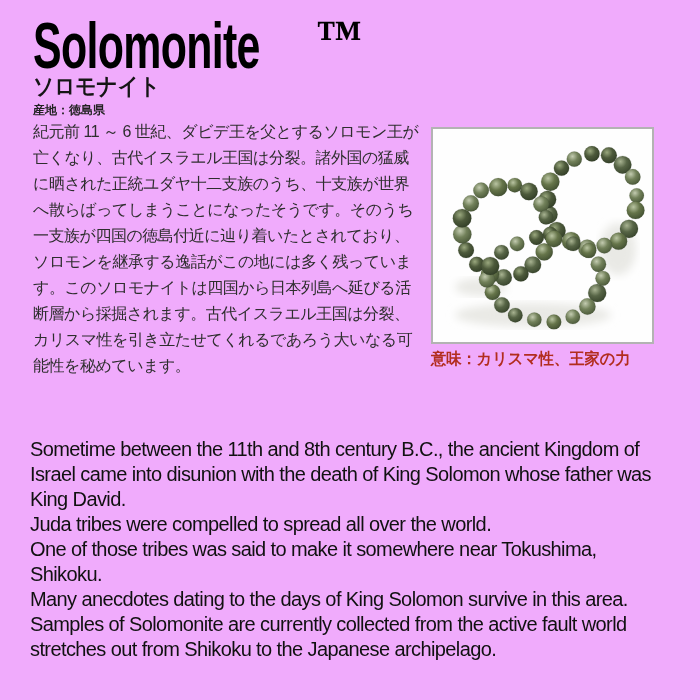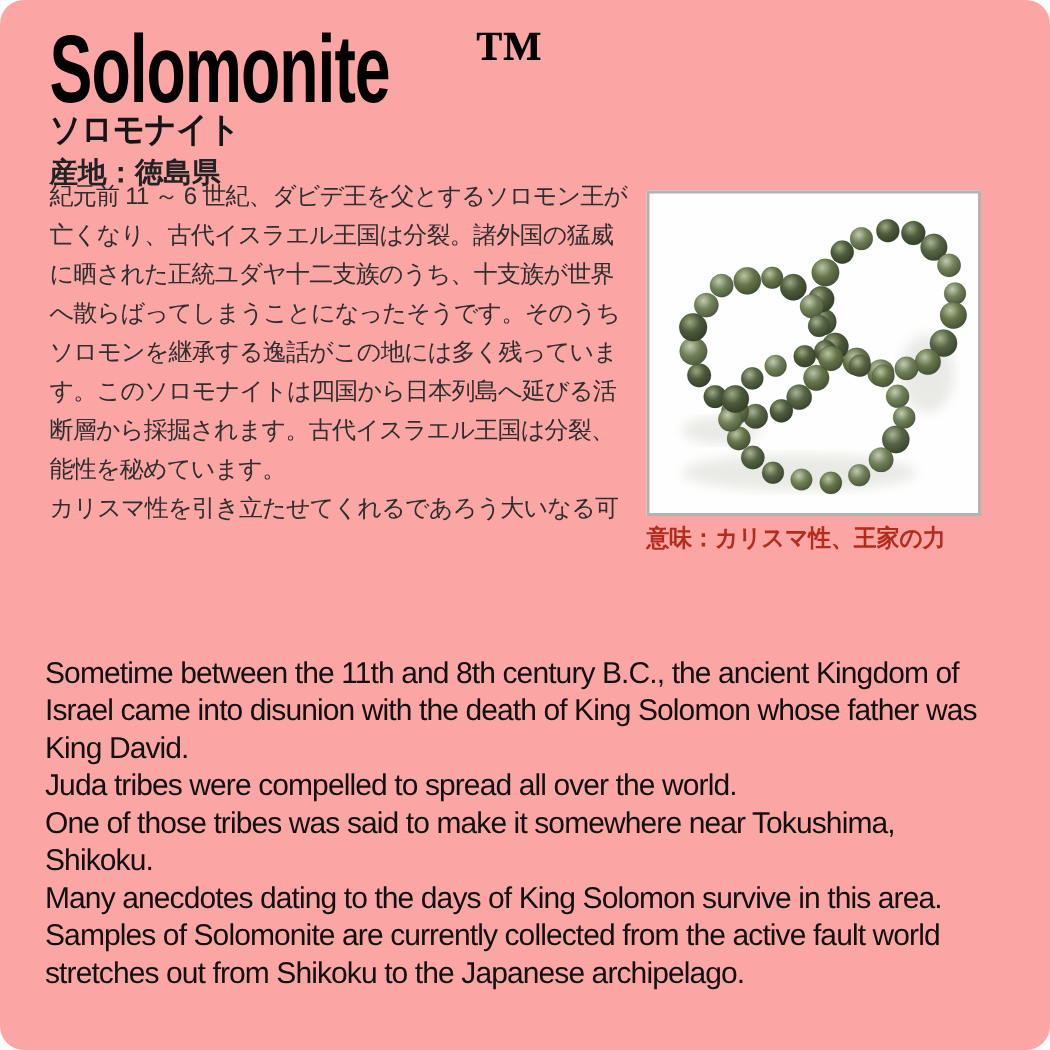--- a/index.html
+++ b/index.html
@@ -1,35 +1,35 @@
 <!DOCTYPE html>
 <html><head>
 <meta charset="utf-8">
 <style>
   html,body{margin:0;padding:0;background:#ffffff;}
   .page{
-    position:relative;width:700px;height:700px;background:#fca5a5;
-    font-family:"Liberation Sans",sans-serif;color:#000;overflow:hidden;border-radius:16px;
+    position:relative;width:700px;height:700px;background:#f0abfc;
+    font-family:"Liberation Sans",sans-serif;color:#000;overflow:hidden;
   }
   .brand{
     position:absolute;left:33px;top:14px;font-size:64px;font-weight:bold;
     line-height:1;letter-spacing:-1px;white-space:nowrap;
     transform:scaleX(0.67);transform-origin:left top;color:#000;
   }
   .tm{
     position:absolute;left:316px;top:14px;line-height:1;
     font-family:"Liberation Serif",serif;font-size:46px;font-weight:bold;color:#000;
   }
   .kana{
     position:absolute;left:33px;top:74px;font-size:23px;font-weight:bold;
     line-height:1.1;white-space:nowrap;color:#151515;
     transform:scaleX(0.9);transform-origin:left top;
   }
   .origin{
-    position:absolute;left:33px;top:102px;font-size:19px;font-weight:bold;
+    position:absolute;left:33px;top:102px;font-size:12px;font-weight:bold;
     color:#222;white-space:nowrap;
   }
   .jp-desc{
     position:absolute;left:33px;top:119px;font-size:16px;line-height:26px;
     color:#2e2e2e;letter-spacing:-0.5px;
   }
   .jp-desc .line{white-space:nowrap;}
   .figure{
     position:absolute;left:431px;top:127px;width:223px;height:217px;
     border:2px solid #b3b3b3;background:#fefefe;box-sizing:border-box;
@@ -53,25 +53,26 @@
   <h1 class="brand" style="margin:0">Solomonite</h1>
   <span class="tm">™</span>
   <h2 class="kana" style="margin:0">ソロモナイト</h2>
   <div class="origin">産地：徳島県</div>
 
   <div class="jp-desc">
     <div class="line">紀元前 11 ～ 6 世紀、ダビデ王を父とするソロモン王が</div>
     <div class="line">亡くなり、古代イスラエル王国は分裂。諸外国の猛威</div>
     <div class="line">に晒された正統ユダヤ十二支族のうち、十支族が世界</div>
     <div class="line">へ散らばってしまうことになったそうです。そのうち</div>
+    <div class="line">一支族が四国の徳島付近に辿り着いたとされており、</div>
     <div class="line">ソロモンを継承する逸話がこの地には多く残っていま</div>
     <div class="line">す。このソロモナイトは四国から日本列島へ延びる活</div>
     <div class="line">断層から採掘されます。古代イスラエル王国は分裂、</div>
+    <div class="line">カリスマ性を引き立たせてくれるであろう大いなる可</div>
     <div class="line">能性を秘めています。</div>
-    <div class="line">カリスマ性を引き立たせてくれるであろう大いなる可</div>
   </div>
 
   <div class="figure" style="border-color: rgb(179, 179, 179); background: rgb(254, 254, 254);">
     <svg viewBox="0 0 219 213" preserveAspectRatio="xMidYMid meet" xmlns="http://www.w3.org/2000/svg">
         <defs>
           <radialGradient id="bg0" cx="38%" cy="32%" r="78%">
             <stop offset="0%" stop-color="#b9c4a2"></stop>
             <stop offset="45%" stop-color="#66754a"></stop>
             <stop offset="100%" stop-color="#3c4a2e"></stop>
           </radialGradient>

